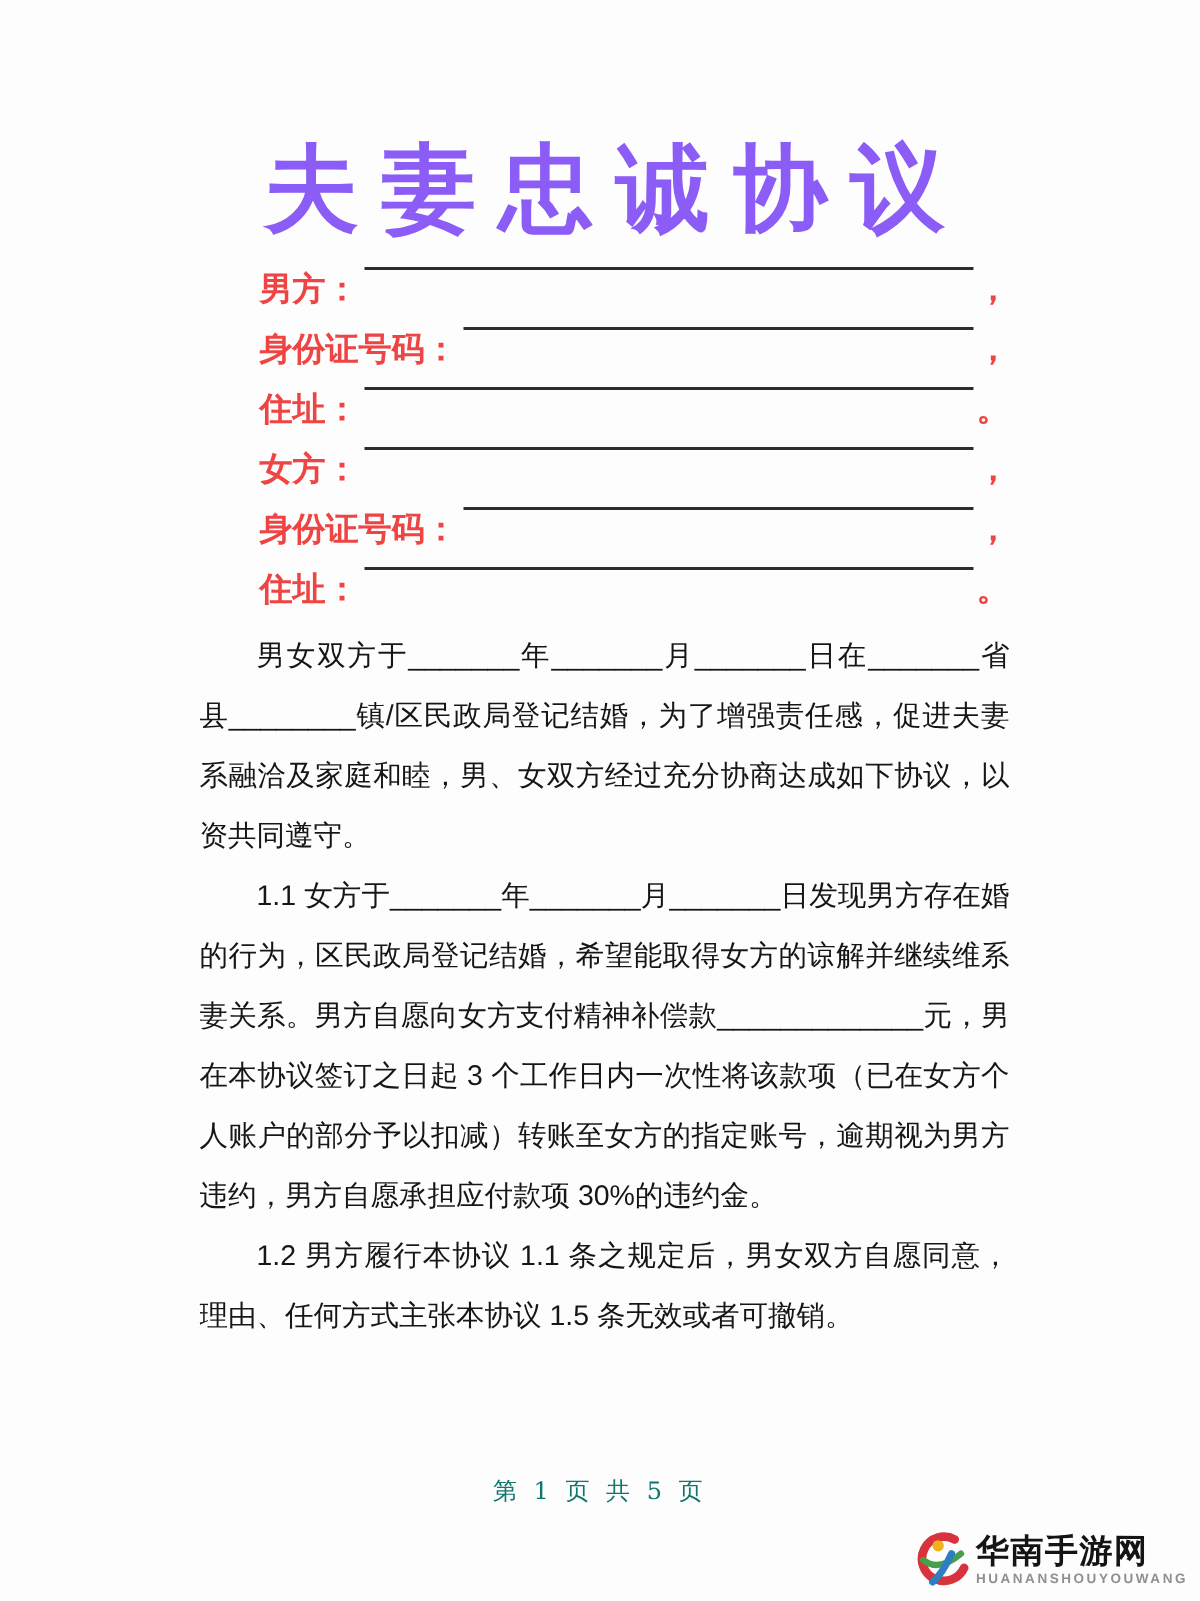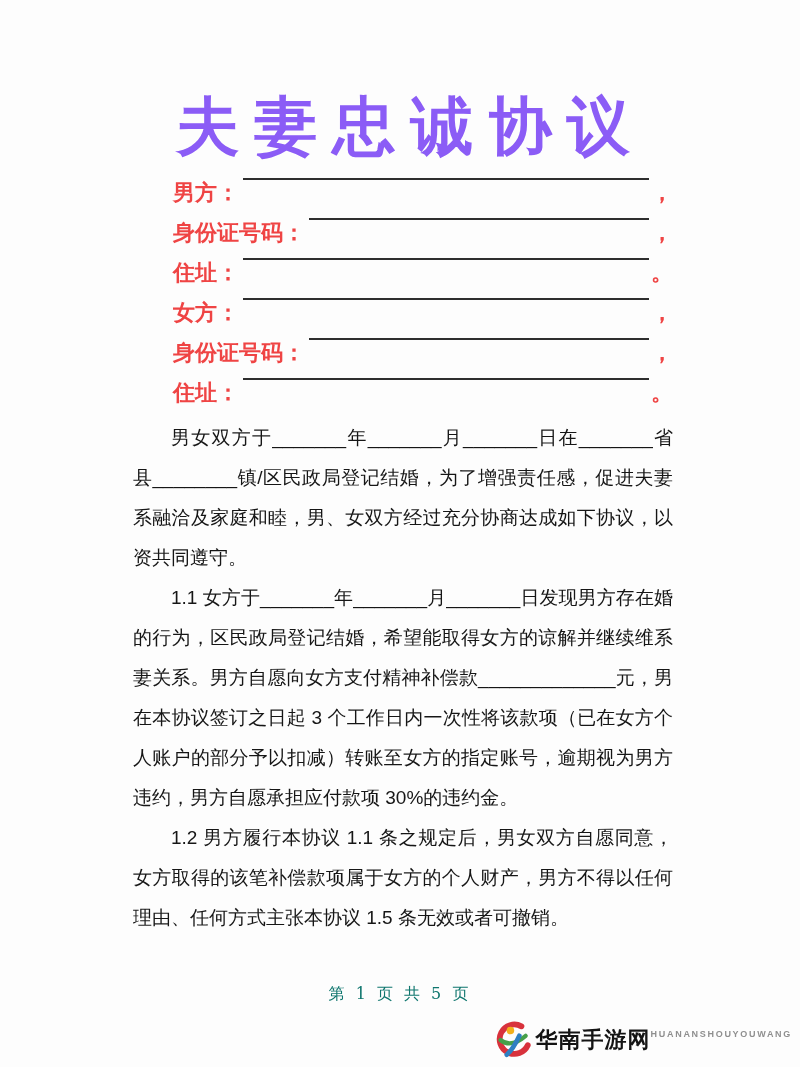--- a/index.html
+++ b/index.html
@@ -99,20 +99,21 @@
     align-items: center;
     gap: 5px;
   }
   .wm-logo {
     width: 38px;
     height: 42px;
     flex: 0 0 auto;
   }
   .wm-textcol {
     display: flex;
+    flex-direction: column;
     justify-content: flex-end;
   }
   .wm-name {
     font-size: 22px;
     font-weight: 900;
     color: #141414;
     letter-spacing: 1px;
     line-height: 24px;
     white-space: nowrap;
   }
@@ -174,21 +175,20 @@
 
 
       <div class="bodyline j indent">1.1 女方于_______年_______月_______日发现男方存在婚内出轨</div>
       <div class="bodyline j">的行为，区民政局登记结婚，希望能取得女方的谅解并继续维系夫</div>
       <div class="bodyline j">妻关系。男方自愿向女方支付精神补偿款_____________元，男方应</div>
       <div class="bodyline j">在本协议签订之日起 3 个工作日内一次性将该款项（已在女方个</div>
       <div class="bodyline j">人账户的部分予以扣减）转账至女方的指定账号，逾期视为男方</div>
       <div class="bodyline">违约，男方自愿承担应付款项 30%的违约金。</div>
 
       <div class="bodyline j indent">1.2 男方履行本协议 1.1 条之规定后，男女双方自愿同意，</div>
-      <div class="bodyline j">女方取得的该笔补偿款项属于女方的个人财产，男方不得以任何</div>
       <div class="bodyline">理由、任何方式主张本协议 1.5 条无效或者可撤销。</div>
     </div>
 
   </div>
 
   <div class="page-footer">第 1 页 共 5 页</div>
 
   <div class="watermark">
     <svg class="wm-logo" viewBox="0 0 36 40" aria-hidden="true">
 

